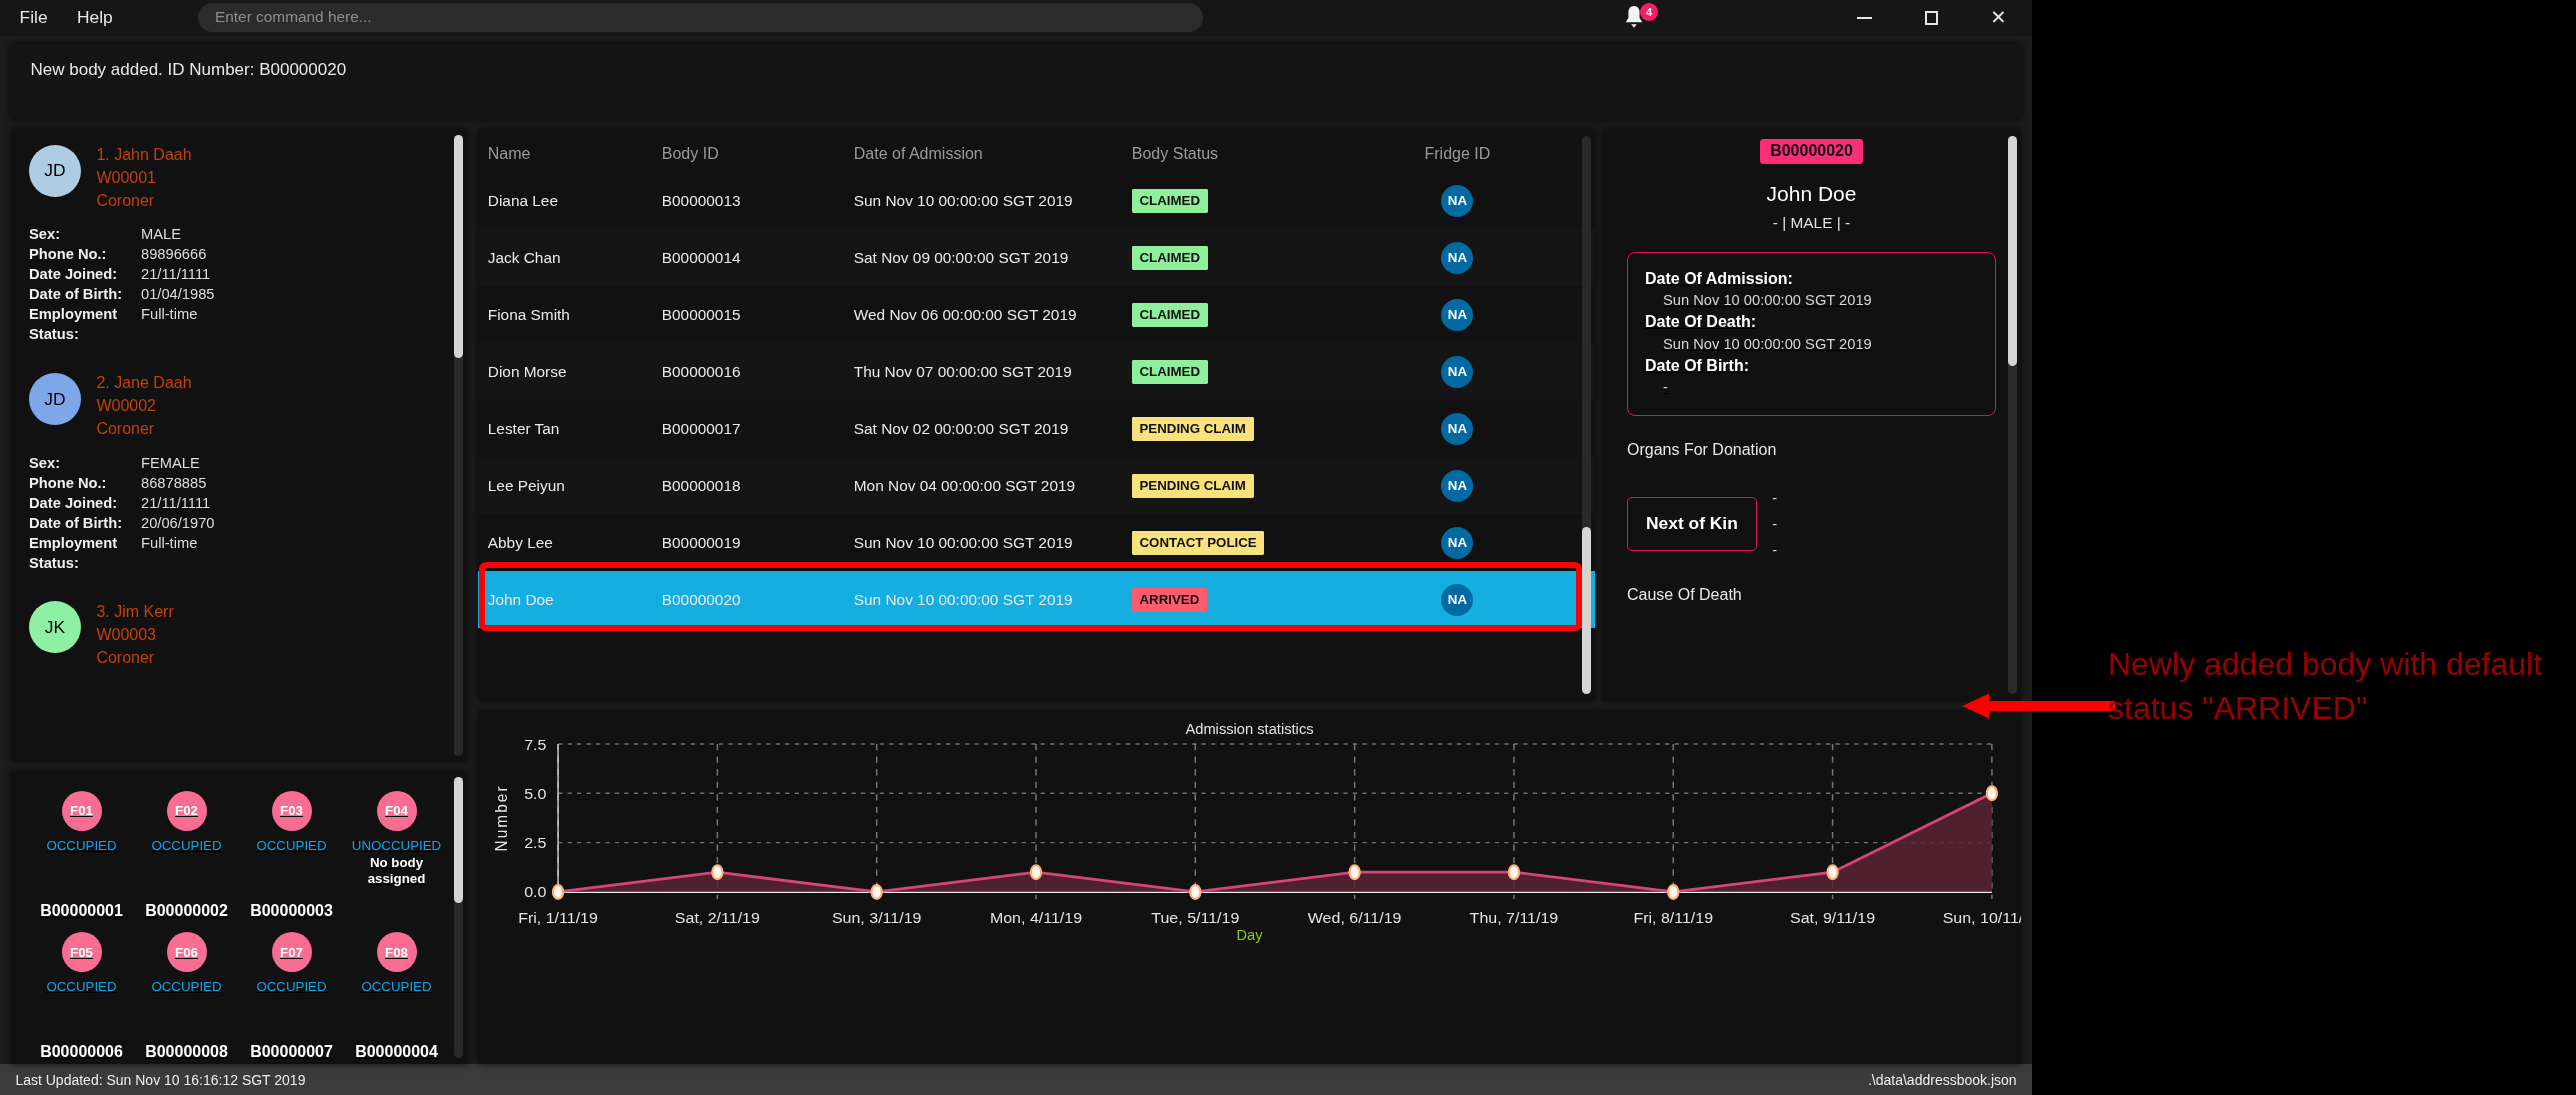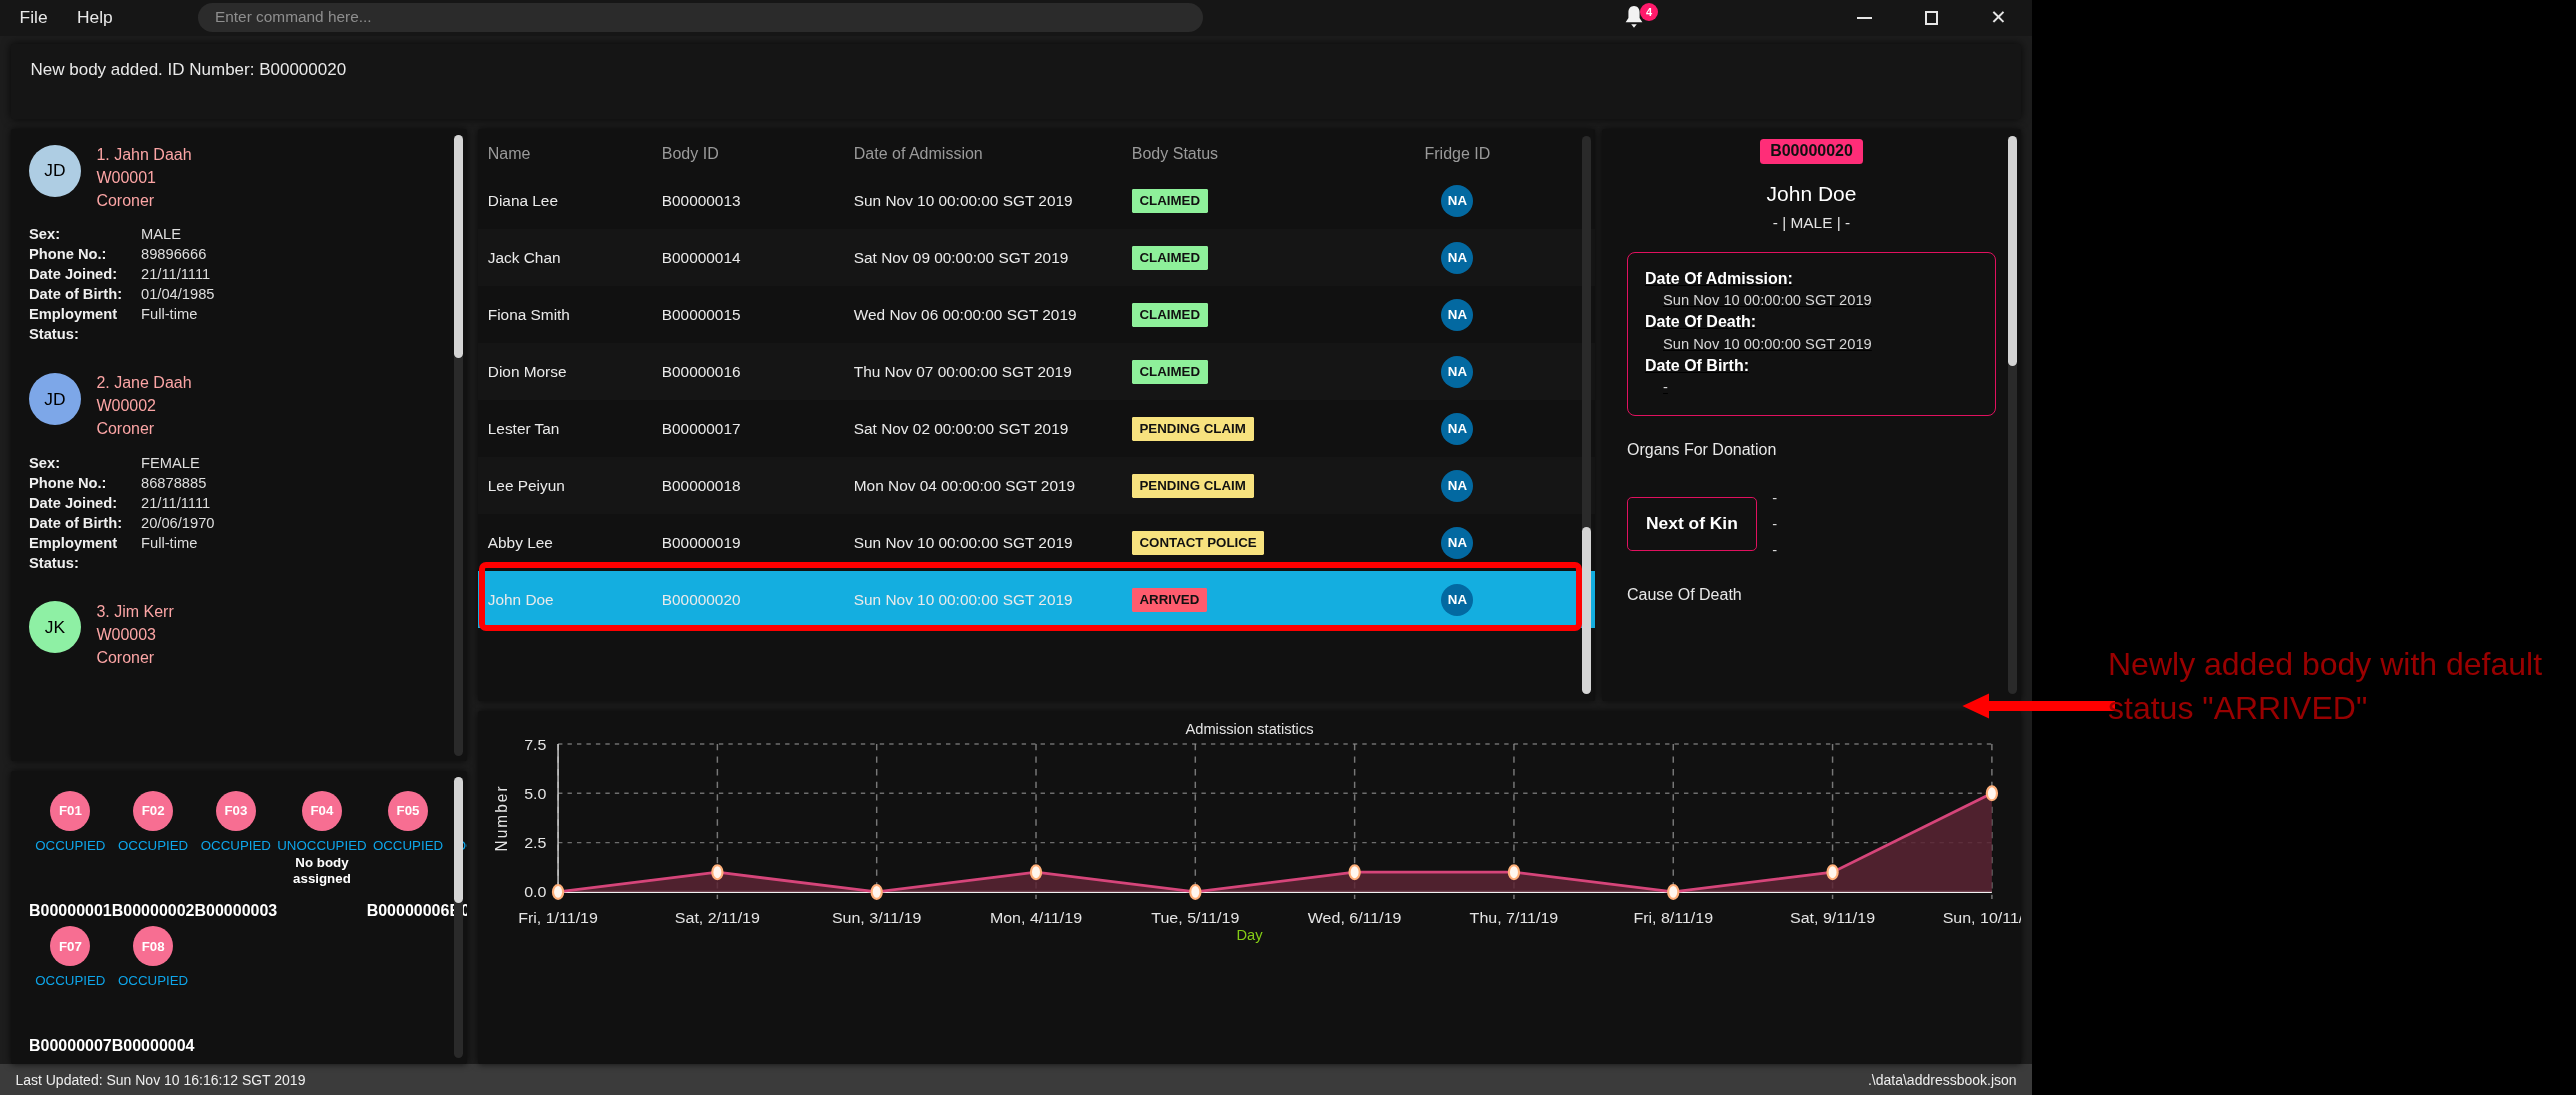--- a/index.html
+++ b/index.html
@@ -104,31 +104,31 @@
   
   #worker-list { flex: 1; min-height: 0; overflow: hidden; position: relative; }
   .worker-card { padding: 15.4px 18px 12.6px 18px; }
   .worker-head { display: flex; gap: 15.4px; align-items: flex-start; }
   .avatar {
     width: 52px; height: 52px; border-radius: 50%;
     display: flex; align-items: center; justify-content: center;
     color: #000000; font-size: 17.4px; flex: 0 0 52px;
   }
   .worker-ident { display: flex; flex-direction: column; gap: 4.9px; padding-top: 1.4px; }
-  .worker-ident div { color: #fca5a5; font-size: 16px; }
+  .worker-ident div { color: #c2410c; font-size: 16px; }
   .worker-fields { margin-top: 15.4px; }
   .wf-row { display: flex; font-size: 14.7px; line-height: 1.36; }
   .wf-key { width: 112px; flex: 0 0 112px; color: #f0f0f0; font-weight: bold; }
   .wf-val { color: #dedede; }
 
   
   #fridge-panel { height: 293px; flex: 0 0 293px; overflow: hidden; position: relative; }
   #fridge-grid {
-    display: grid; grid-template-columns: repeat(6, 1fr);
-    row-gap: 6px; padding: 19.5px 18px 0 18px;
+    display: grid; grid-template-columns: repeat(4, 1fr);
+    row-gap: 12px; padding: 19.5px 18px 0 18px; text-decoration: underline;
   }
   .fridge-cell { display: flex; flex-direction: column; align-items: center; gap: 7px; cursor: pointer; }
   .fridge-dot {
     width: 40px; height: 40px; border-radius: 50%;
     background: #f76e92;
     display: flex; align-items: center; justify-content: center;
     color: #ffffff; font-size: 13.3px; font-weight: bold;
   }
   .fridge-status { color: #0ea5e9; font-size: 13.3px; }
   .fridge-body { color: #ffffff; font-size: 16px; font-weight: bold; text-align: center; line-height: 1.18; margin-top: 42px; }

